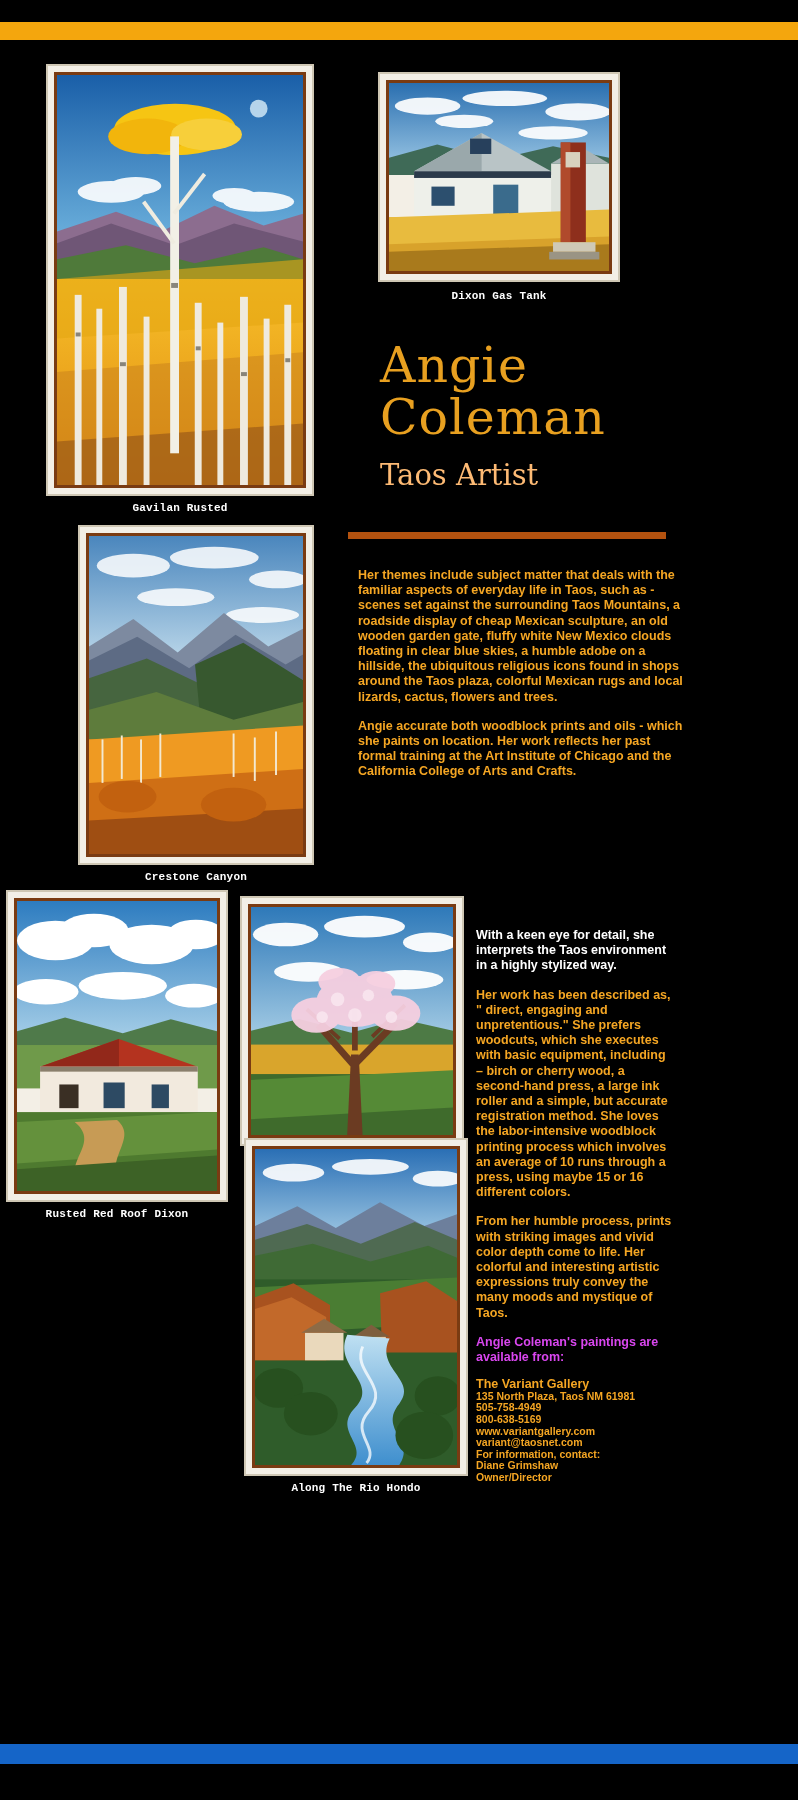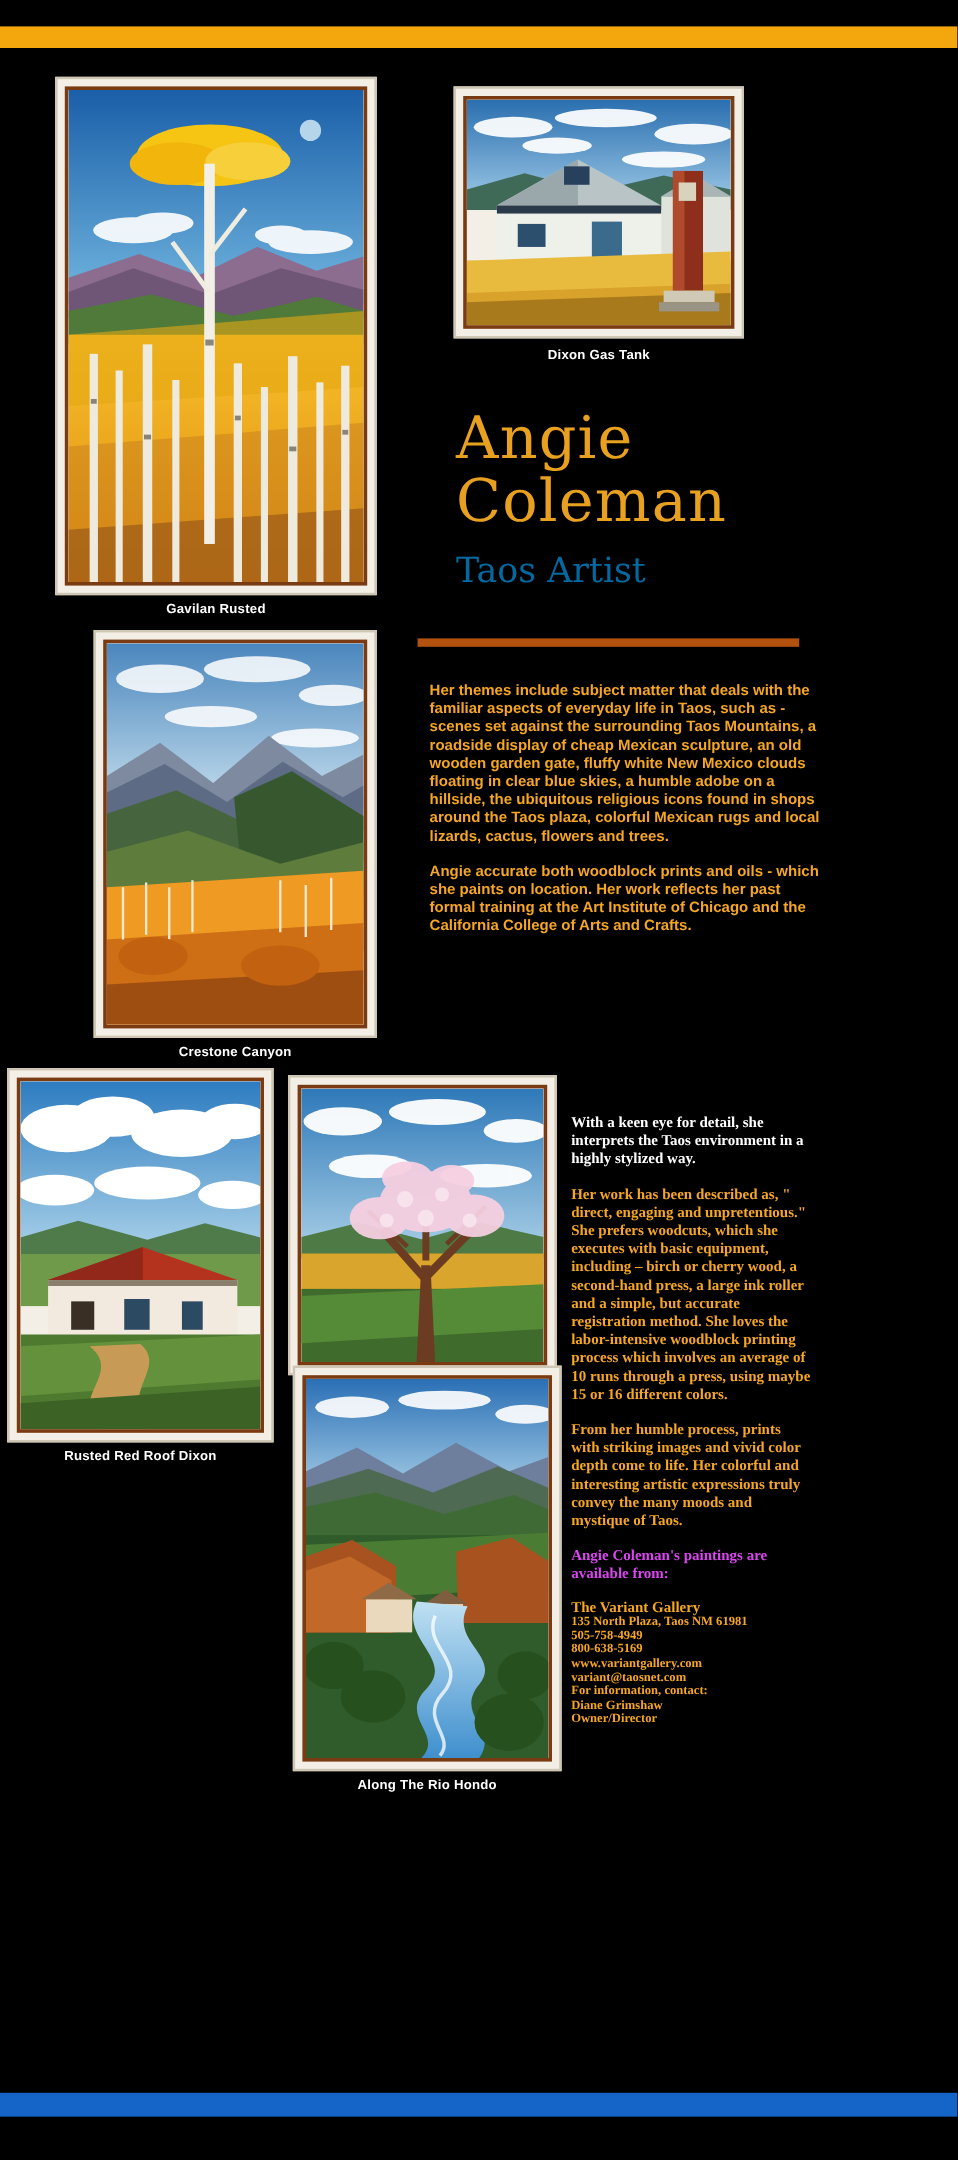--- a/index.html
+++ b/index.html
@@ -37,56 +37,56 @@
     border:3px solid #7a3b12;
     overflow:hidden;
     position:relative;
   }
   .caption {
     position:absolute;
     text-align:center;
     color:#fff;
     font-size:11px;
     font-weight:bold;
-    font-family:Liberation Sans, sans-serif;
+    font-family:Liberation Mono, monospace;
     letter-spacing:0.2px;
   }
 
   
   .title-wrap { position:absolute; left:380px; top:300px; width:400px; text-align:left; }
   .title-line1, .title-line2 {
     color:#e8a020;
     font-family:"DejaVu Serif", serif;
     font-size:49px;
     line-height:52px;
     letter-spacing:1px;
     padding-right:30px;
   }
   .title-sub {
-    color:#0369a1;
+    color:#fdba74;
     font-family:"DejaVu Serif", serif;
     font-size:29px;
     padding-right:8px;
     padding-top:14px;
   }
   .rule-orange { position:absolute; left:348px; top:492px; width:318px; height:7px; background:#b3520f; }
 
   
   .col-main {
     position:absolute; left:358px; top:528px; width:330px;
     color:#f5a623; font-size:12.5px; font-weight:bold; line-height:15.2px;
   }
   .col-main p { margin:0 0 14px 0; }
   .dropcap { font-size:21px; line-height:17px; font-weight:bold; }
 
   .col-right {
     position:absolute; left:476px; top:888px; width:200px;
     color:#f5a623; font-size:12.5px; font-weight:bold; line-height:15.2px;
   }
-  .col-right p { margin:0 0 14px 0;font-family:Liberation Serif, serif; }
+  .col-right p { margin:0 0 14px 0; }
   .col-right .white { color:#ffffff; }
 
   .contact-head { color:#d946ef; font-size:12.5px; font-weight:bold; line-height:15.2px; margin:0 0 10px 0;}
   .contact-block { color:#f5a623; font-size:10.5px; font-weight:bold; line-height:11.6px; margin:0; }
   .contact-block .big { font-size:12.5px; }
 
   
   svg { display:block; width:100%; height:100%; }
 </style>
 </head>

